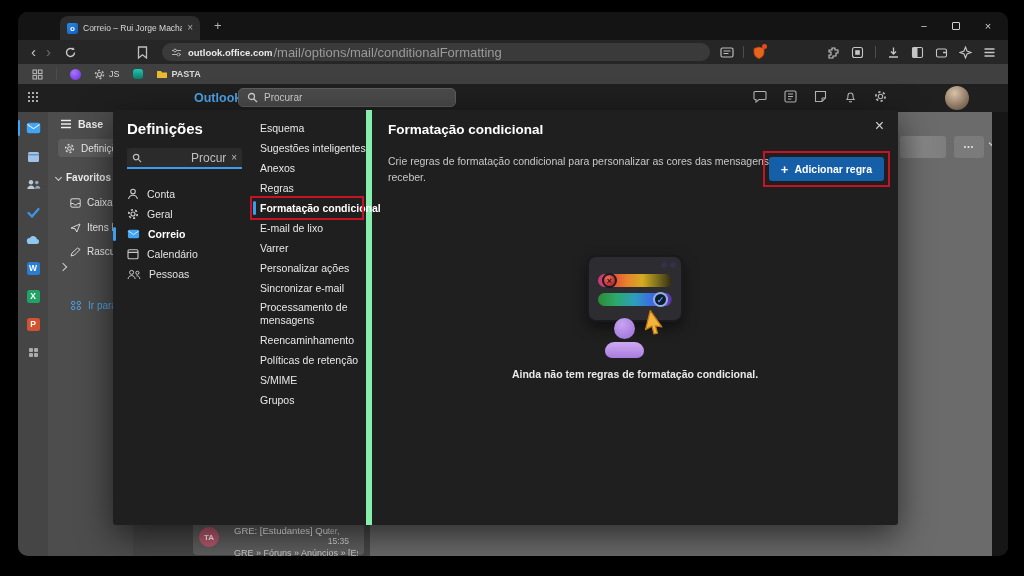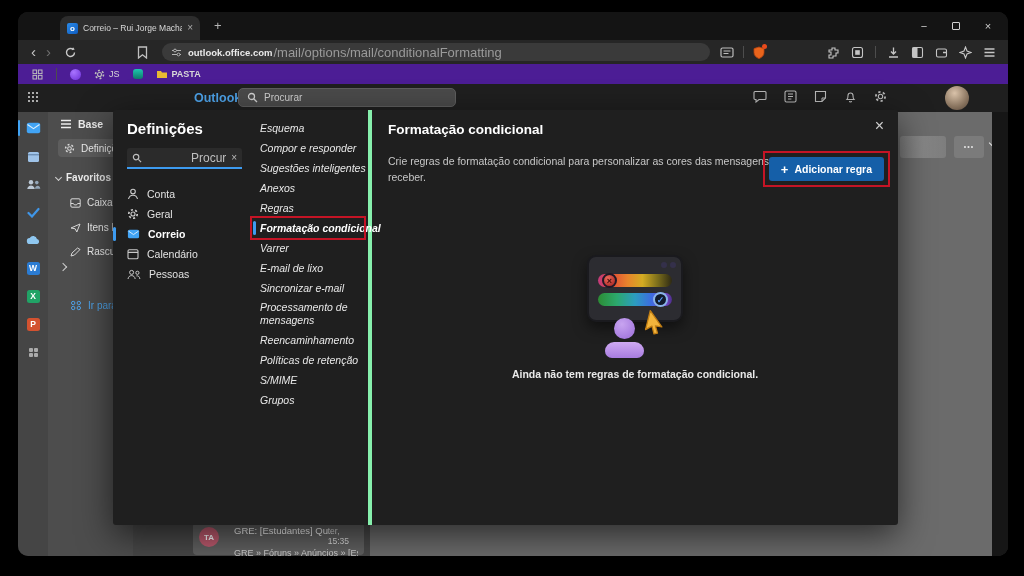--- a/index.html
+++ b/index.html
@@ -34,21 +34,21 @@
     display:flex; align-items:center; padding:0 9px; gap:6px; }
   .url-domain { font-size:9.5px; font-weight:bold; color:#eaeaea; }
   .url-path { font-size:13px; color:#9a9a9a; margin-left:-5px; }
   .vsep { width:1px; height:12px; background:#4d4d4d; }
   .nav-right { margin-left:auto; display:flex; align-items:center; gap:11px; padding-right:12px; }
   .shield-badge { position:relative; }
   .shield-badge::after { content:""; position:absolute; right:-2px; top:-2px; width:5px; height:5px;
     border-radius:50%; background:#e84a1c; }
 
   
-  .bookmarks { position:absolute; left:0; top:52px; right:0; height:20px; background:#4c1d95;
+  .bookmarks { position:absolute; left:0; top:52px; right:0; height:20px; background:#404040;
     display:flex; align-items:center; gap:13px; padding-left:14px; font-size:9px; color:#d8d8d8; }
   .bm-dot { width:11px; height:11px; border-radius:50%;
     background:radial-gradient(circle at 35% 30%,#a873ff,#6b2fd6); }
   .bm-teal { width:10px; height:10px; border-radius:3px;
     background:linear-gradient(180deg,#1ec8b0,#0f7a6a); }
   .bm-item { display:flex; align-items:center; gap:4px; }
 
   
   .outlook { position:absolute; left:0; top:72px; right:0; bottom:0; background:#1f1f1f; }
   .ol-header { position:absolute; left:0; top:0; right:0; height:28px; }
@@ -106,21 +106,21 @@
   .dlg-search-txt { font-size:12px; color:#bfbfbf; flex:1; white-space:nowrap; overflow:hidden;padding-left:44px; }
   .dlg-search-x { font-size:10px; color:#bbb; }
   .dlg-nav { margin-top:15px; }
   .dlg-nav-item { position:relative; height:20px; display:flex; align-items:center; gap:8px;
     font-size:10.5px; color:#e2e2e2; }
   .dlg-nav-item.sel { font-weight:bold; color:#fff; }
   .dlg-nav-item.sel::before { content:""; position:absolute; left:-14px; top:3px; width:3px; height:14px;
     background:#3d9bf0; border-radius:2px; }
   .gray-ic { color:#c9c9c9; }
 
-  .dlg-menu { width:122px; flex:none; padding-top:8px; border-right:4px solid #86efac;font-style:italic; }
+  .dlg-menu { width:122px; flex:none; padding-top:8px; border-right:6px solid #86efac; }
   .mi { position:relative; height:20px; display:flex; align-items:center; padding-left:10px;
     font-size:10.5px; color:#e8e8e8; white-space:nowrap; }
   .mi.two { height:32px; white-space:normal; line-height:1.25; padding-right:6px; }
   .mi.sel { font-weight:bold; color:#fff; }
   .mi-bar { position:absolute; left:3px; top:3px; width:3px; height:14px; background:#3d9bf0; border-radius:2px; }
   .red-box { position:absolute; border:2px solid #c41425; pointer-events:none; }
   .mi .red-box { left:0; top:-2px; right:2px; bottom:-2px; }
 
   .dlg-main { position:relative; flex:1; padding:12px 16px 0 16px; }
   .main-title { font-size:13.5px; font-weight:bold; color:#fff; }
@@ -536,41 +536,41 @@
             <span>Pessoas</span>
           </div>
         </div>
       </div>
 
       <div class="dlg-menu">
         <div class="mi">
             <span>Esquema</span>
           </div>
         <div class="mi">
-            <span>Compor e responder</span>
-          </div>
-        <div class="mi">
             <span>Sugestões inteligentes</span>
           </div>
         <div class="mi">
             <span>Anexos</span>
           </div>
         <div class="mi">
             <span>Regras</span>
           </div>
         <div class="mi sel">
           <span class="mi-bar"></span>
           <span>Formatação condicional</span>
           <span class="red-box"></span>
         </div>
         <div class="mi">
+            <span>E-mail de lixo</span>
+          </div>
+        <div class="mi">
             <span>Varrer</span>
           </div>
         <div class="mi">
-            <span>E-mail de lixo</span>
+            <span>Personalizar ações</span>
           </div>
         <div class="mi">
             <span>Sincronizar e-mail</span>
           </div>
         <div class="mi two">
             <span>Processamento de mensagens</span>
           </div>
         <div class="mi">
             <span>Reencaminhamento</span>
           </div>

